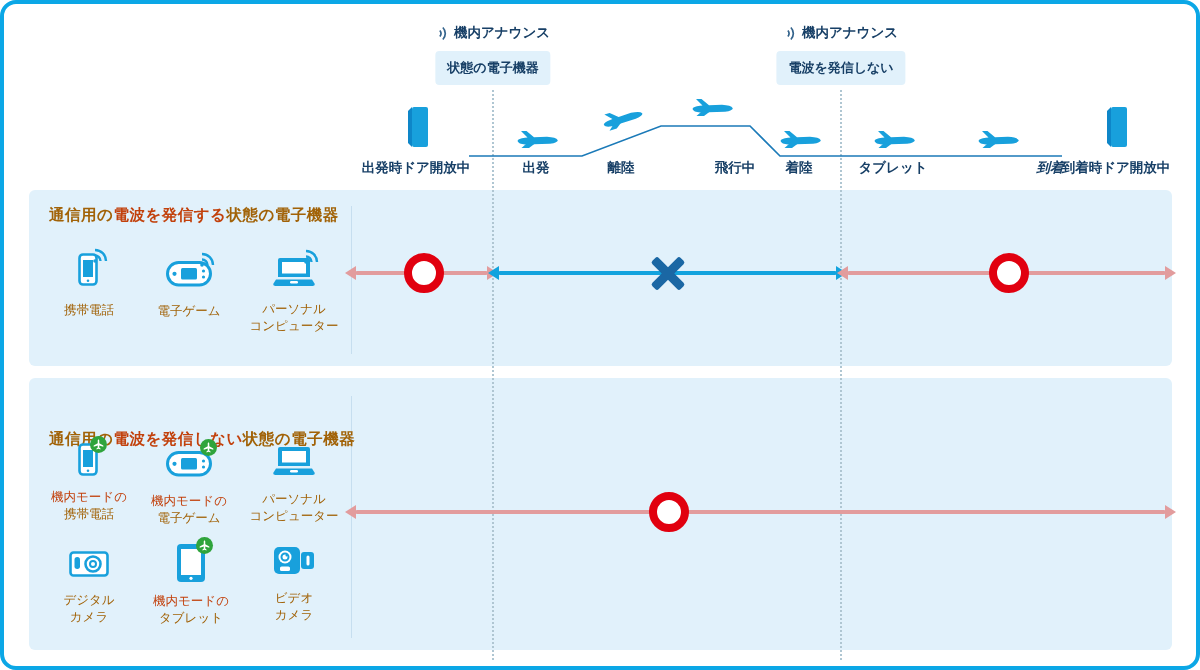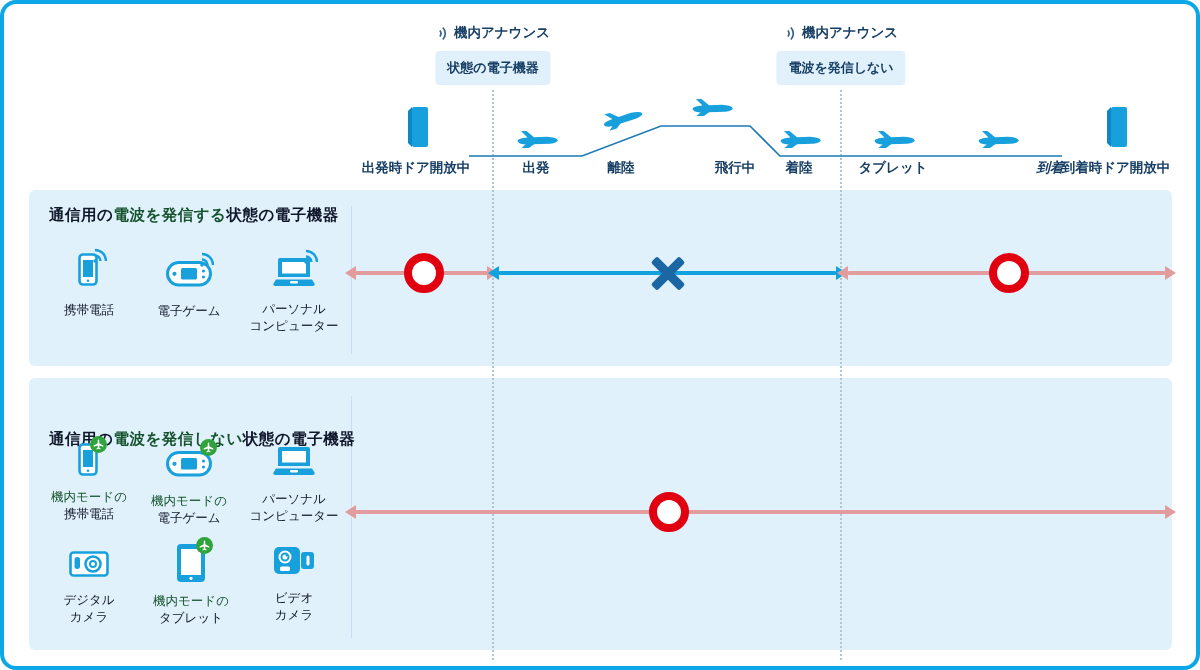--- a/index.html
+++ b/index.html
@@ -7,22 +7,22 @@
     position:relative;width:1200px;height:670px;box-sizing:border-box;
     border:4px solid #0BA7E6;border-radius:16px;background:#fff;overflow:hidden;
     font-family:"Liberation Sans","DejaVu Sans",sans-serif;
   }
   .panel{position:absolute;left:25px;width:1143px;background:#E1F1FB;border-radius:6px;}
   .panel1{top:186px;height:176px;}
   .panel2{top:374px;height:272px;}
   .vline{position:absolute;width:0;border-left:2px dotted #AFC6D2;top:86px;height:570px;z-index:3;}
   .divider{position:absolute;width:1px;background:#C6DEEF;left:347px;z-index:2;}
   .sec-title{position:absolute;left:45px;font-size:15.5px;font-weight:bold;letter-spacing:.5px;z-index:4;white-space:nowrap;}
-  .navy{color:#0f172a;}
-  .red{color:#14532d;}
+  .navy{color:#a16207;}
+  .red{color:#c2410c;}
   .phase-label{position:absolute;top:155px;width:170px;text-align:center;font-size:13.5px;font-weight:bold;color:#173F66;z-index:4;white-space:nowrap;}
   .ann{position:absolute;z-index:5;transform:translateX(-50%);}
   .ann-title{display:flex;align-items:center;justify-content:center;gap:5px;font-size:13.5px;font-weight:bold;color:#173F66;white-space:nowrap;}
   .ann-note{margin-top:9px;display:inline-block;background:#E1F1FB;border-radius:4px;padding:8px 12px;font-size:13px;font-weight:bold;color:#173F66;white-space:nowrap;}
   .devcol{position:absolute;transform:translateX(-50%);text-align:center;z-index:4;width:120px;}
   .devlabel{font-size:12.5px;font-weight:normal;line-height:17px;}
   .devicon{position:relative;display:inline-block;}
   .badge{position:absolute;width:17px;height:17px;background:#2FA43C;border-radius:50%;display:flex;align-items:center;justify-content:center;}
   .wifi{position:absolute;}
   

